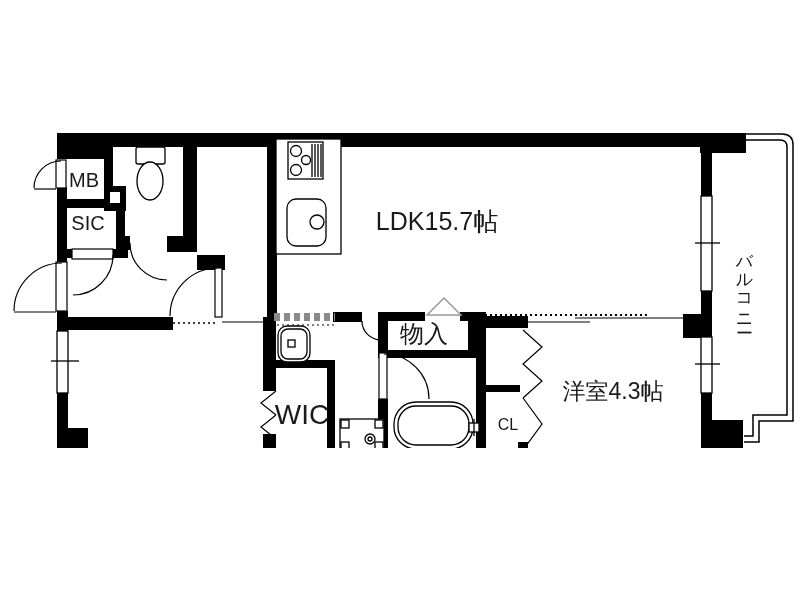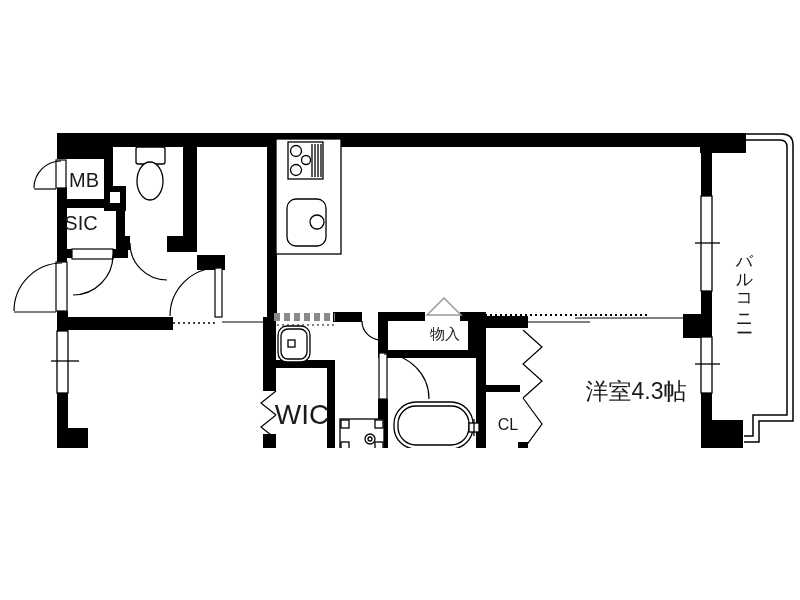--- a/index.html
+++ b/index.html
@@ -152,19 +152,20 @@
     <g>
       <rect x="394" y="402" width="79" height="47" rx="22"></rect>
       <rect x="398" y="406" width="71" height="39" rx="18"></rect>
       <rect x="469" y="423" width="10" height="9"></rect>
       <line x1="474" y1="419" x2="474" y2="436"></line>
     </g>
   </g>
 </svg>
 
   <div class="lbl" style="left:84px;top:180px;font-size:20px;">MB</div>
-  <div class="lbl" style="left:81px;top:223px;font-size:20px;text-align:right;">SIC</div>
-  <div class="lbl" style="left:445px;top:334px;font-size:15px;">物入</div>
+  <div class="lbl" style="left:88px;top:223px;font-size:20px;text-align:right;">SIC</div>
+  <div class="lbl" style="left:437px;top:221px;font-size:25px;">LDK15.7帖</div>
+  <div class="lbl" style="left:424px;top:334px;font-size:24px;">物入</div>
   <div class="lbl" style="left:302px;top:415px;font-size:28px;">WIC</div>
   <div class="lbl" style="left:508px;top:425px;font-size:16px;">CL</div>
-  <div class="lbl" style="left:636px;top:391px;font-size:23px;">洋室4.3帖</div>
+  <div class="lbl" style="left:613px;top:391px;font-size:23px;">洋室4.3帖</div>
   <div class="lbl v" style="left:744px;top:283px;font-size:17px;">バルコニー</div>
 </div>
 
 </body></html>

